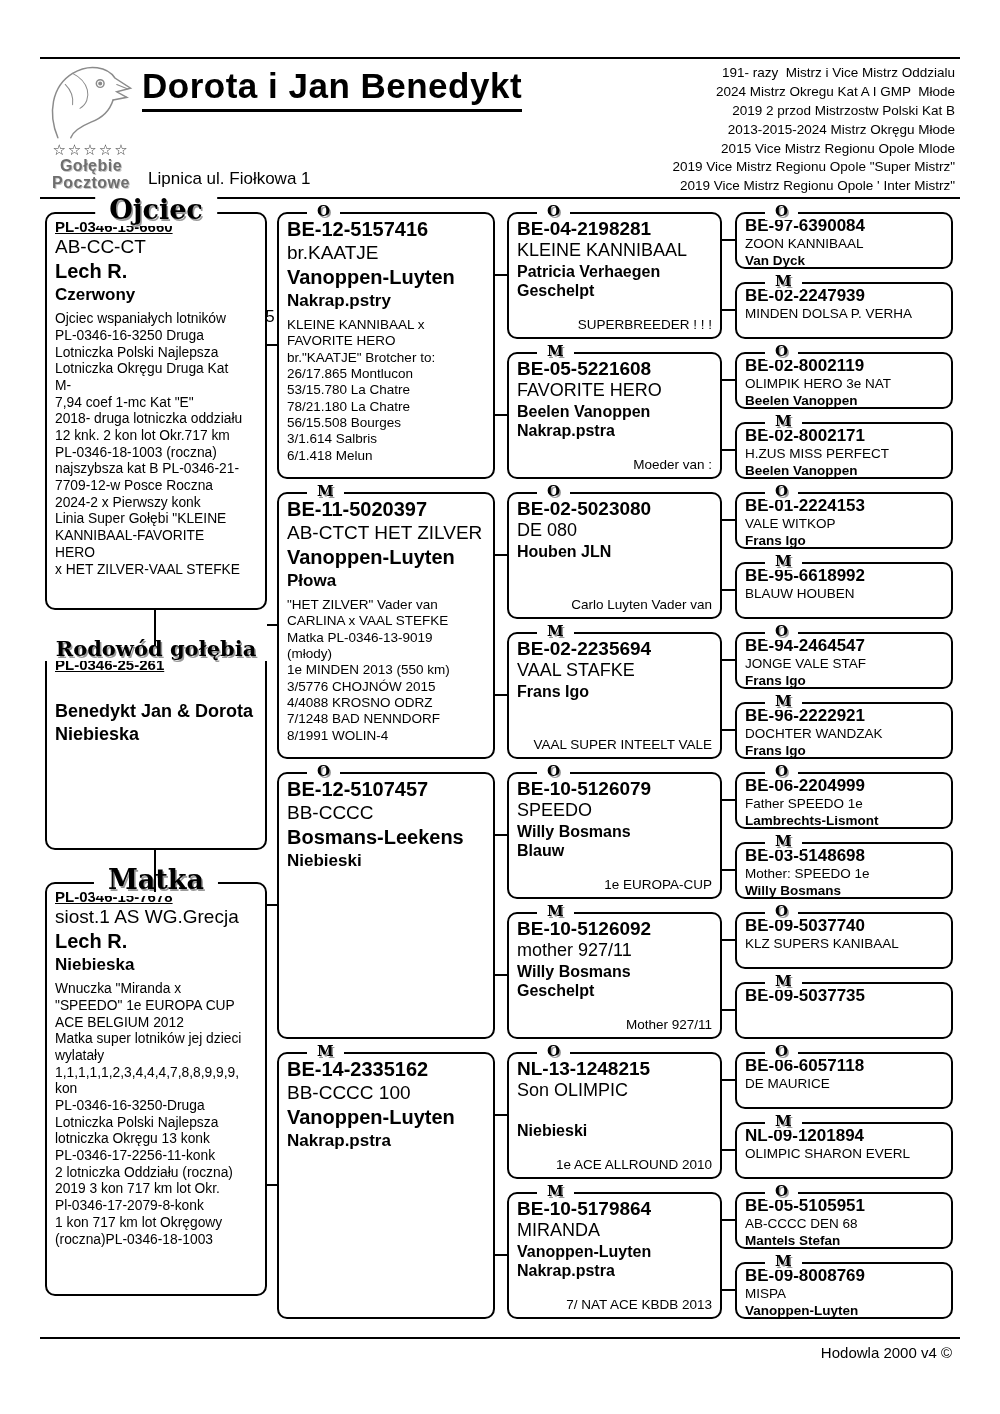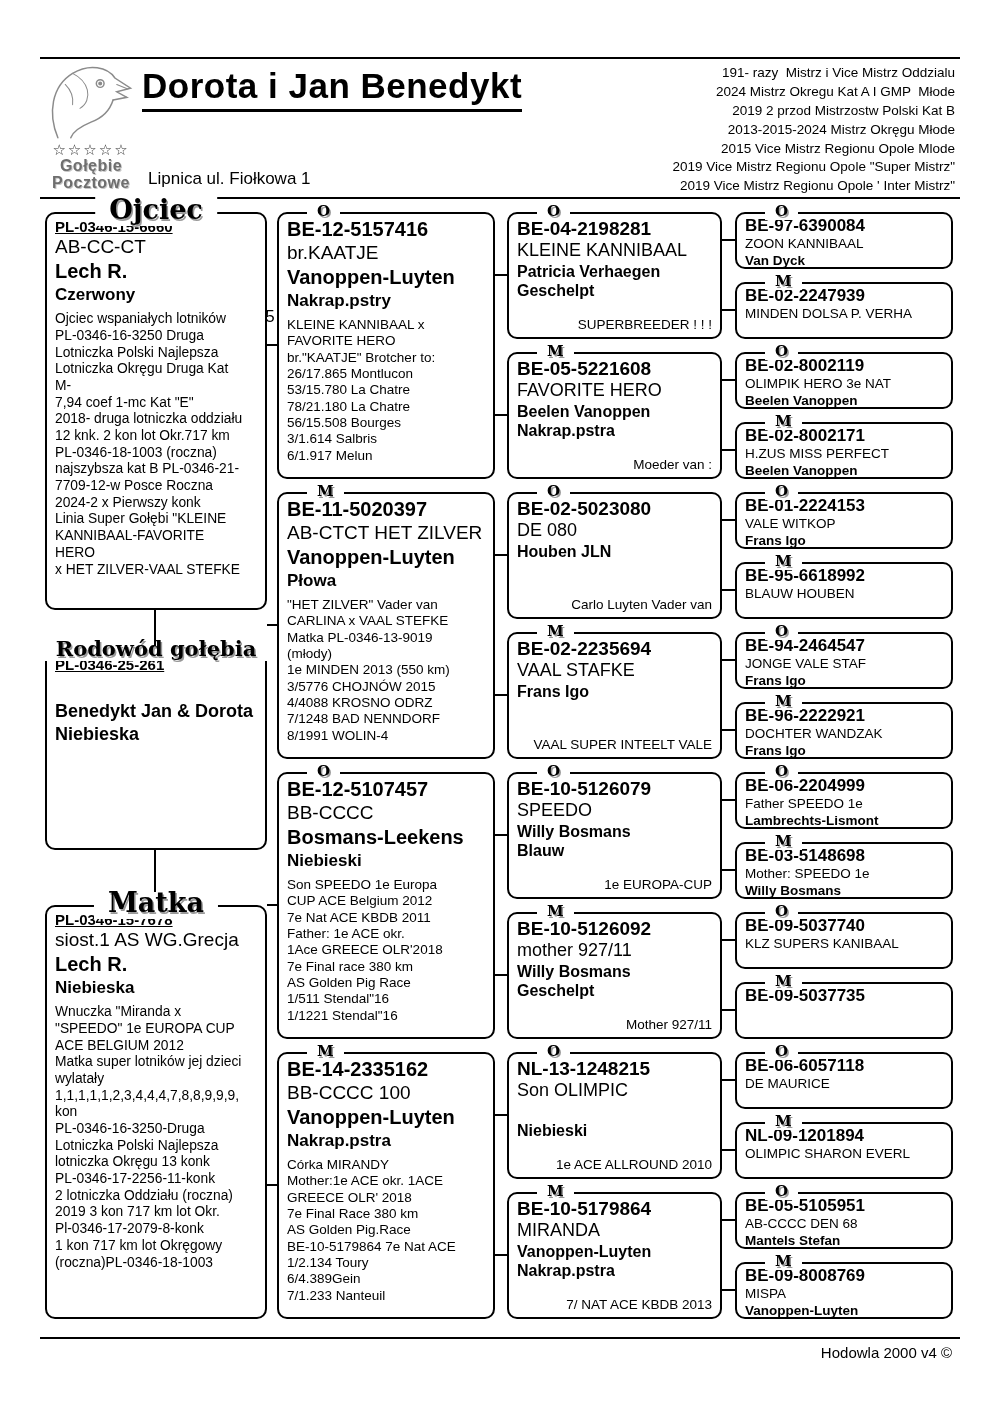--- a/index.html
+++ b/index.html
@@ -46,21 +46,21 @@
   .ring  { font-weight:bold; font-size:20px; line-height:1.18; }
   .name  { font-size:19px; line-height:1.18; min-height:1.18em; }
   .owner { font-weight:bold; font-size:20px; line-height:1.3; min-height:1.3em; }
   .color { font-weight:bold; font-size:17px; line-height:1.3; min-height:1.3em; }
   .desc  { font-size:13.5px; line-height:1.21; white-space:pre-line; margin-top:5px; }
 
   .g1 { height:398px; }
   .g1 .ring { font-size:15px;text-decoration:underline; }
   .g1 .desc { font-size:13.8px; }
   #box-father  { margin-bottom:40px; }
-  #box-subject { height:200px; margin-bottom:55px; }
+  #box-subject { height:200px; margin-bottom:32px; }
   #box-mother  { height:414px; }
   #box-subject .gap { height:26px; }
   #box-subject .owner, #box-subject .color { font-size:18px; }
 
   .g3 .ring  { font-size:19px; }
   .g3 .name  { font-size:18px; }
   .g3 .owner, .g3 .color { font-size:16px; line-height:1.22; min-height:1.22em; }
   .g3 .desc  { margin-top:auto; margin-bottom:2px; font-size:13.5px;text-align:right; }
 
   .g4 .ring  { font-size:17px; line-height:1.2; }
@@ -178,21 +178,21 @@
     <div class="owner">Vanoppen-Luyten</div>
     <div class="color">Nakrap.pstry</div>
     <div class="desc">KLEINE KANNIBAAL x
 FAVORITE HERO
 br."KAATJE" Brotcher to:
 26/17.865 Montlucon
 53/15.780 La Chatre
 78/21.180 La Chatre
 56/15.508 Bourges
 3/1.614 Salbris
-6/1.917 Melun</div>
+6/1.418 Melun</div>
   </div>
     <div class="pbox g2">
     <div class="legend">M</div>
     <div class="ring">BE-11-5020397</div>
     <div class="name">AB-CTCT HET ZILVER</div>
     <div class="owner">Vanoppen-Luyten</div>
     <div class="color">Płowa</div>
     <div class="desc">"HET  ZILVER" Vader van
 CARLINA x VAAL STEFKE
 Matka PL-0346-13-9019
@@ -202,45 +202,27 @@
 4/4088 KROSNO ODRZ
 7/1248 BAD NENNDORF
 8/1991 WOLIN-4</div>
   </div>
     <div class="pbox g2">
     <div class="legend">O</div>
     <div class="ring">BE-12-5107457</div>
     <div class="name">BB-CCCC</div>
     <div class="owner">Bosmans-Leekens</div>
     <div class="color">Niebieski</div>
-    <div class="desc">Son SPEEDO 1e Europa
-CUP ACE Belgium 2012
-7e Nat ACE KBDB 2011
-Father: 1e ACE okr.
-1Ace GREECE OLR'2018
-7e Final race 380 km
-AS Golden Pig Race
-1/511 Stendal"16
-1/1221 Stendal"16</div>
   </div>
     <div class="pbox g2">
     <div class="legend">M</div>
     <div class="ring">BE-14-2335162</div>
     <div class="name">BB-CCCC 100</div>
     <div class="owner">Vanoppen-Luyten</div>
     <div class="color">Nakrap.pstra</div>
-    <div class="desc">Córka MIRANDY
-Mother:1e ACE okr. 1ACE
-GREECE OLR' 2018
-7e Final Race 380 km
-AS Golden Pig.Race
-BE-10-5179864 7e Nat ACE
-1/2.134 Toury
-6/4.389Gein
-7/1.233 Nanteuil</div>
   </div>
   </div>
 <div class="col" id="col3">
     <div class="pbox g3">
     <div class="legend">O</div>
     <div class="ring">BE-04-2198281</div>
     <div class="name">KLEINE KANNIBAAL</div>
     <div class="owner">Patricia Verhaegen</div>
     <div class="color">Geschelpt</div>
     <div class="desc">SUPERBREEDER ! ! !</div>

